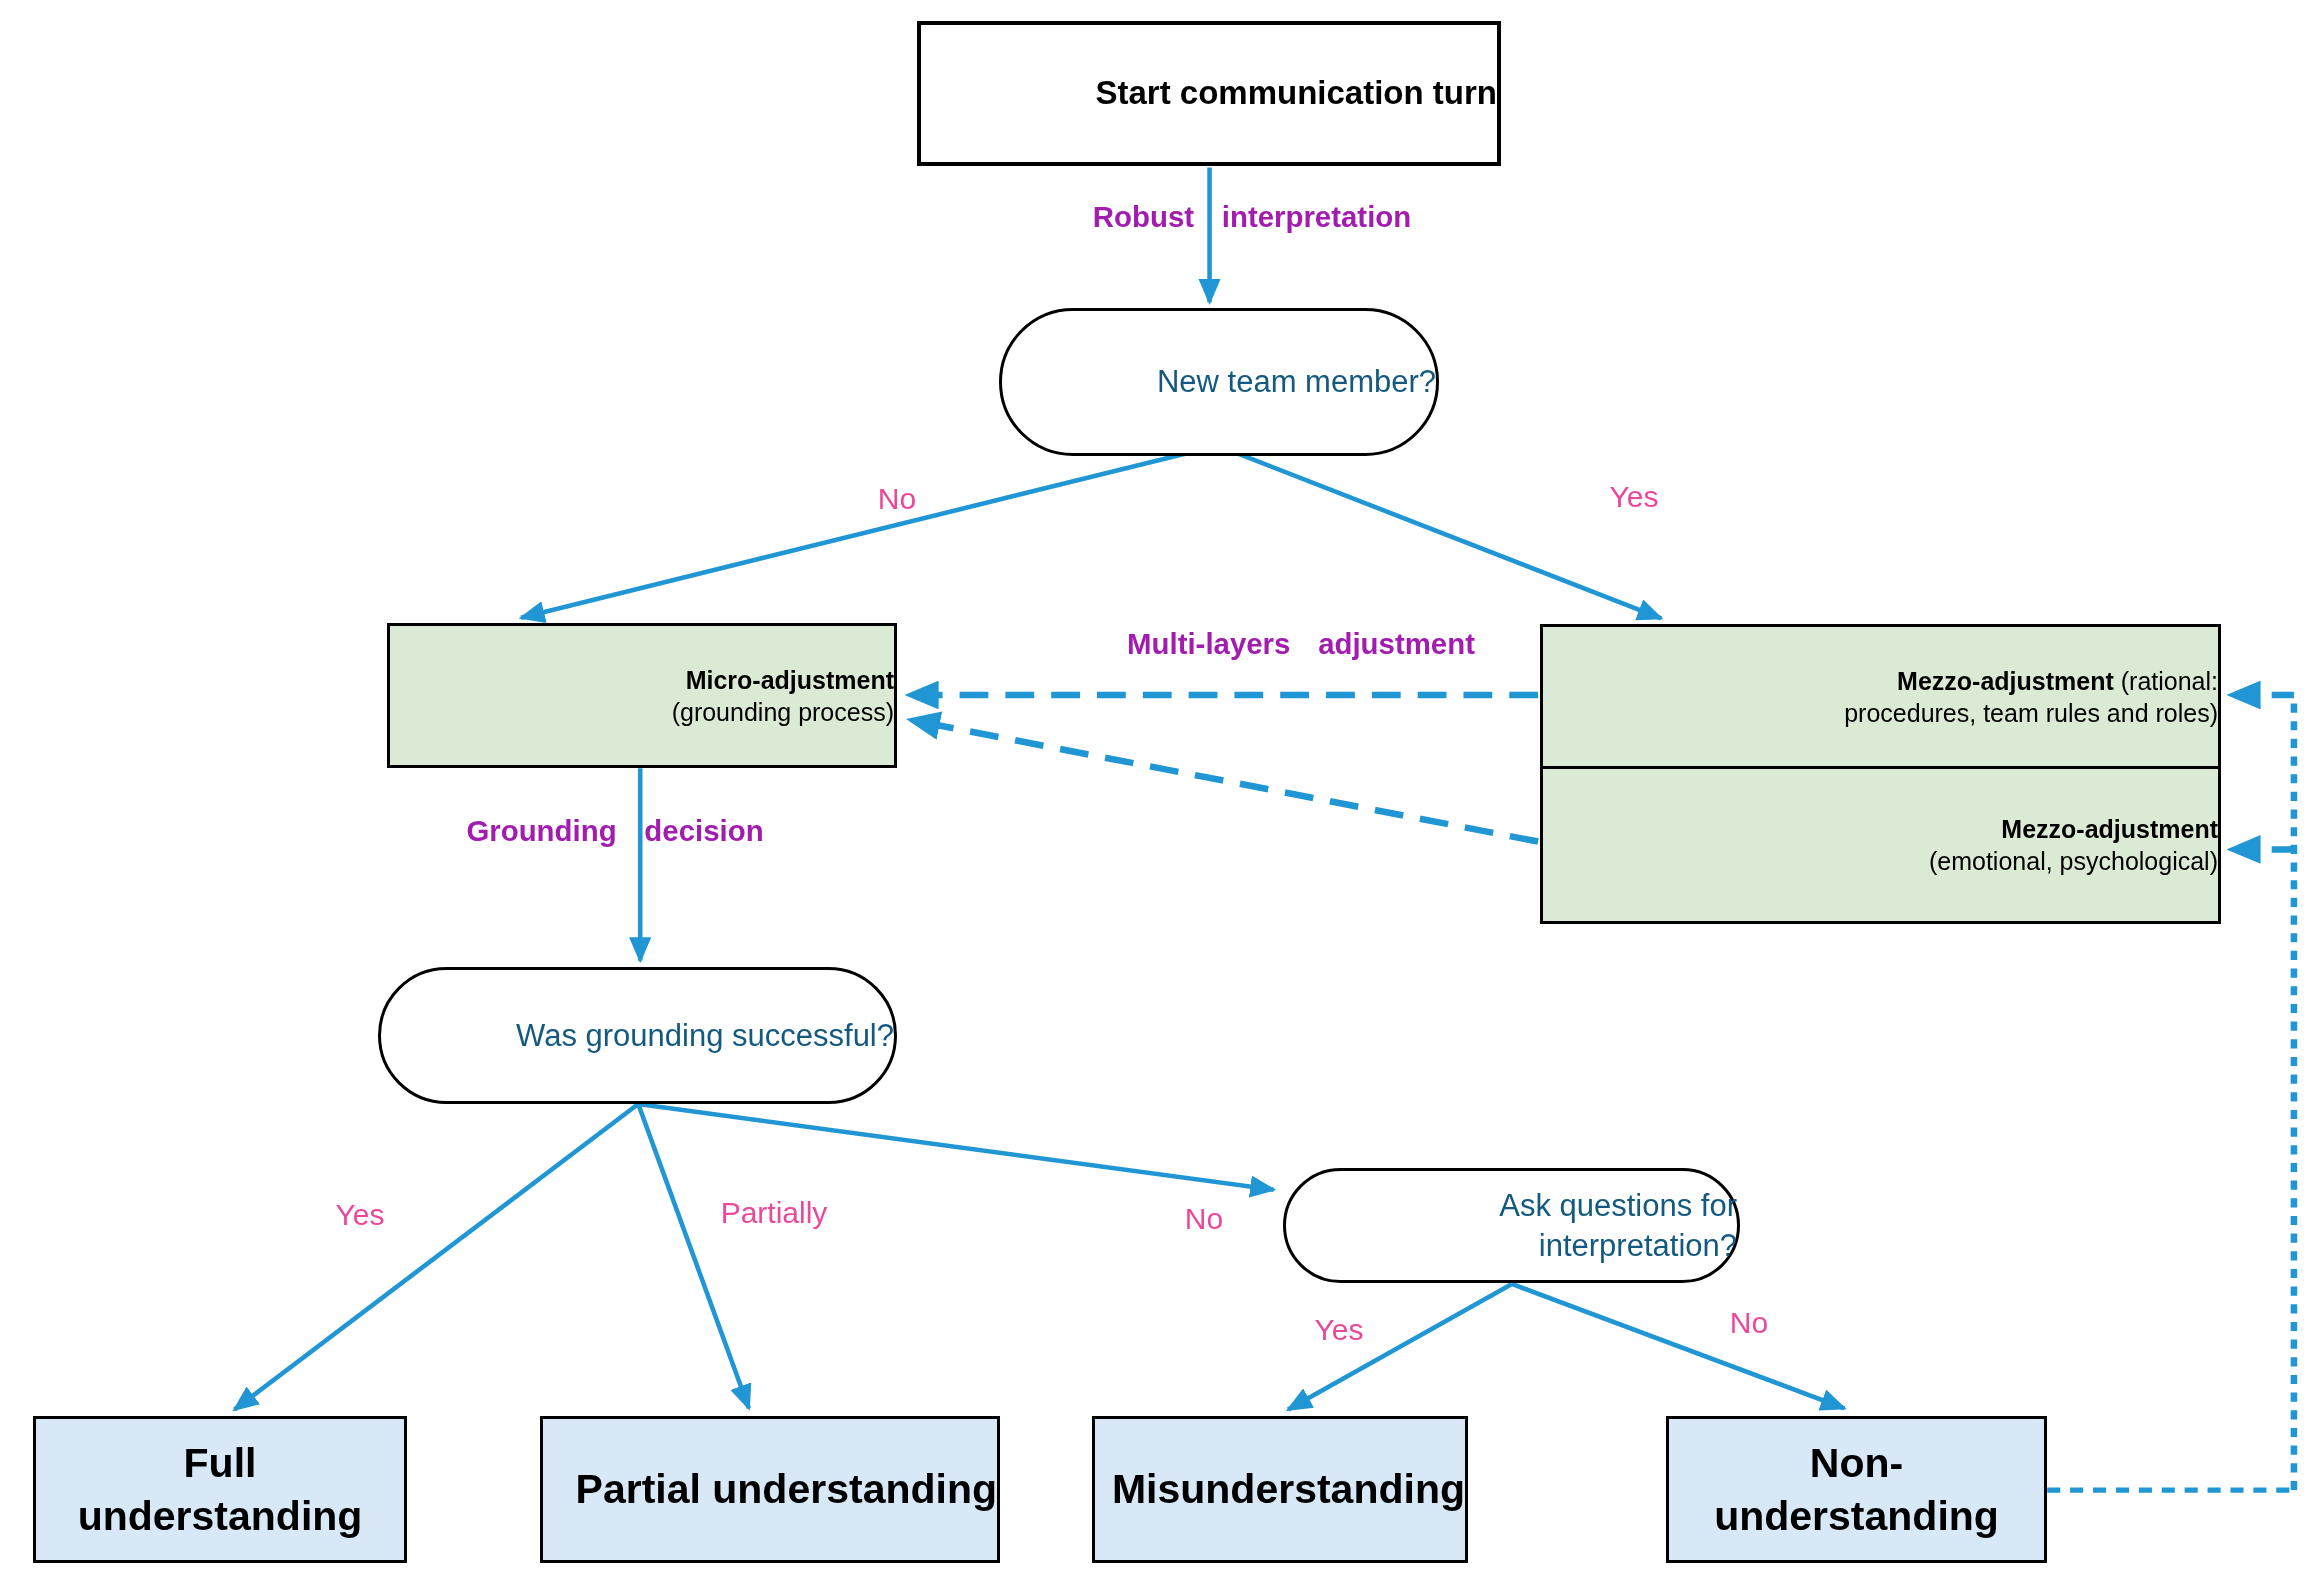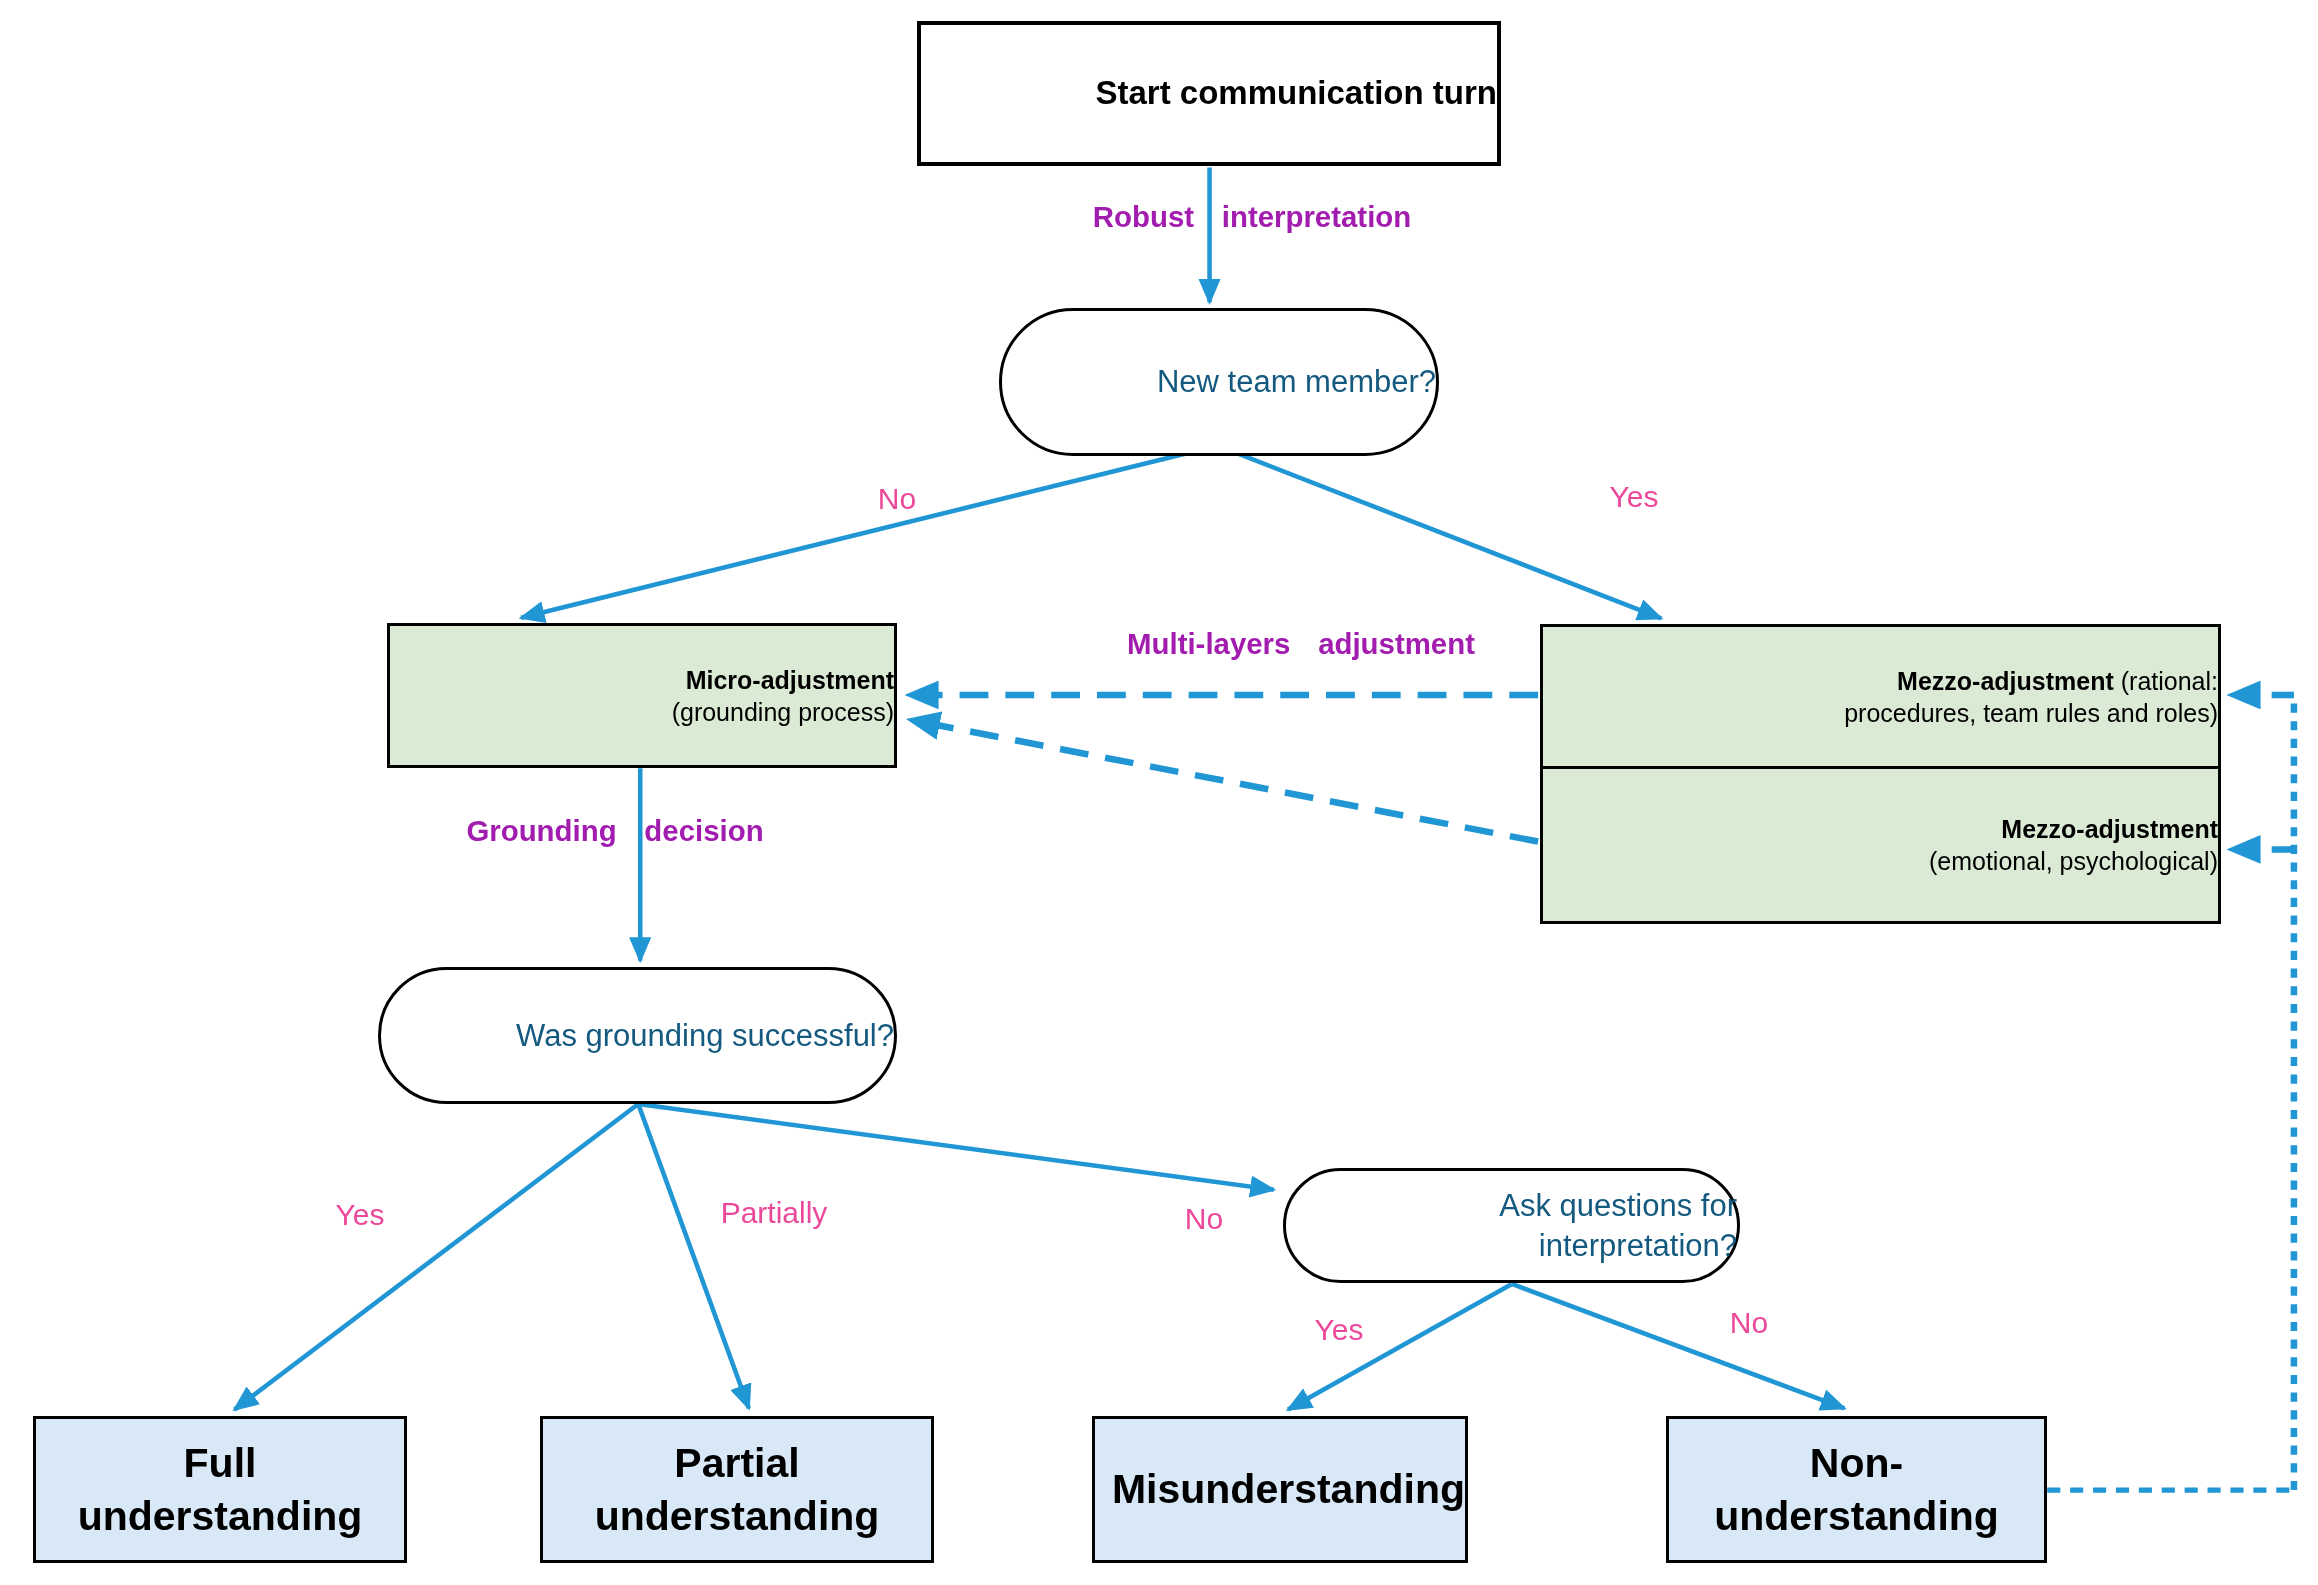--- a/index.html
+++ b/index.html
@@ -121,21 +121,21 @@
 
   <div class="node stadium" style="left:1283px; top:1168px; width:457px; height:115px; border-radius:59px;">
     <div>Ask questions for</div>
     <div>interpretation?</div>
   </div>
 
   <div class="node rect blue" style="left:33px; top:1416px; width:374px; height:147px;">
     <span>Full understanding</span>
   </div>
 
-  <div class="node rect blue" style="left:540px; top:1416px; width:394px; height:147px;">
+  <div class="node rect blue" style="left:540px; top:1416px; width:460px; height:147px;">
     <span>Partial understanding</span>
   </div>
 
   <div class="node rect blue" style="left:1092px; top:1416px; width:376px; height:147px;">
     <span>Misunderstanding</span>
   </div>
 
   <div class="node rect blue" style="left:1666px; top:1416px; width:381px; height:147px;">
     <span>Non-understanding</span>
   </div>

